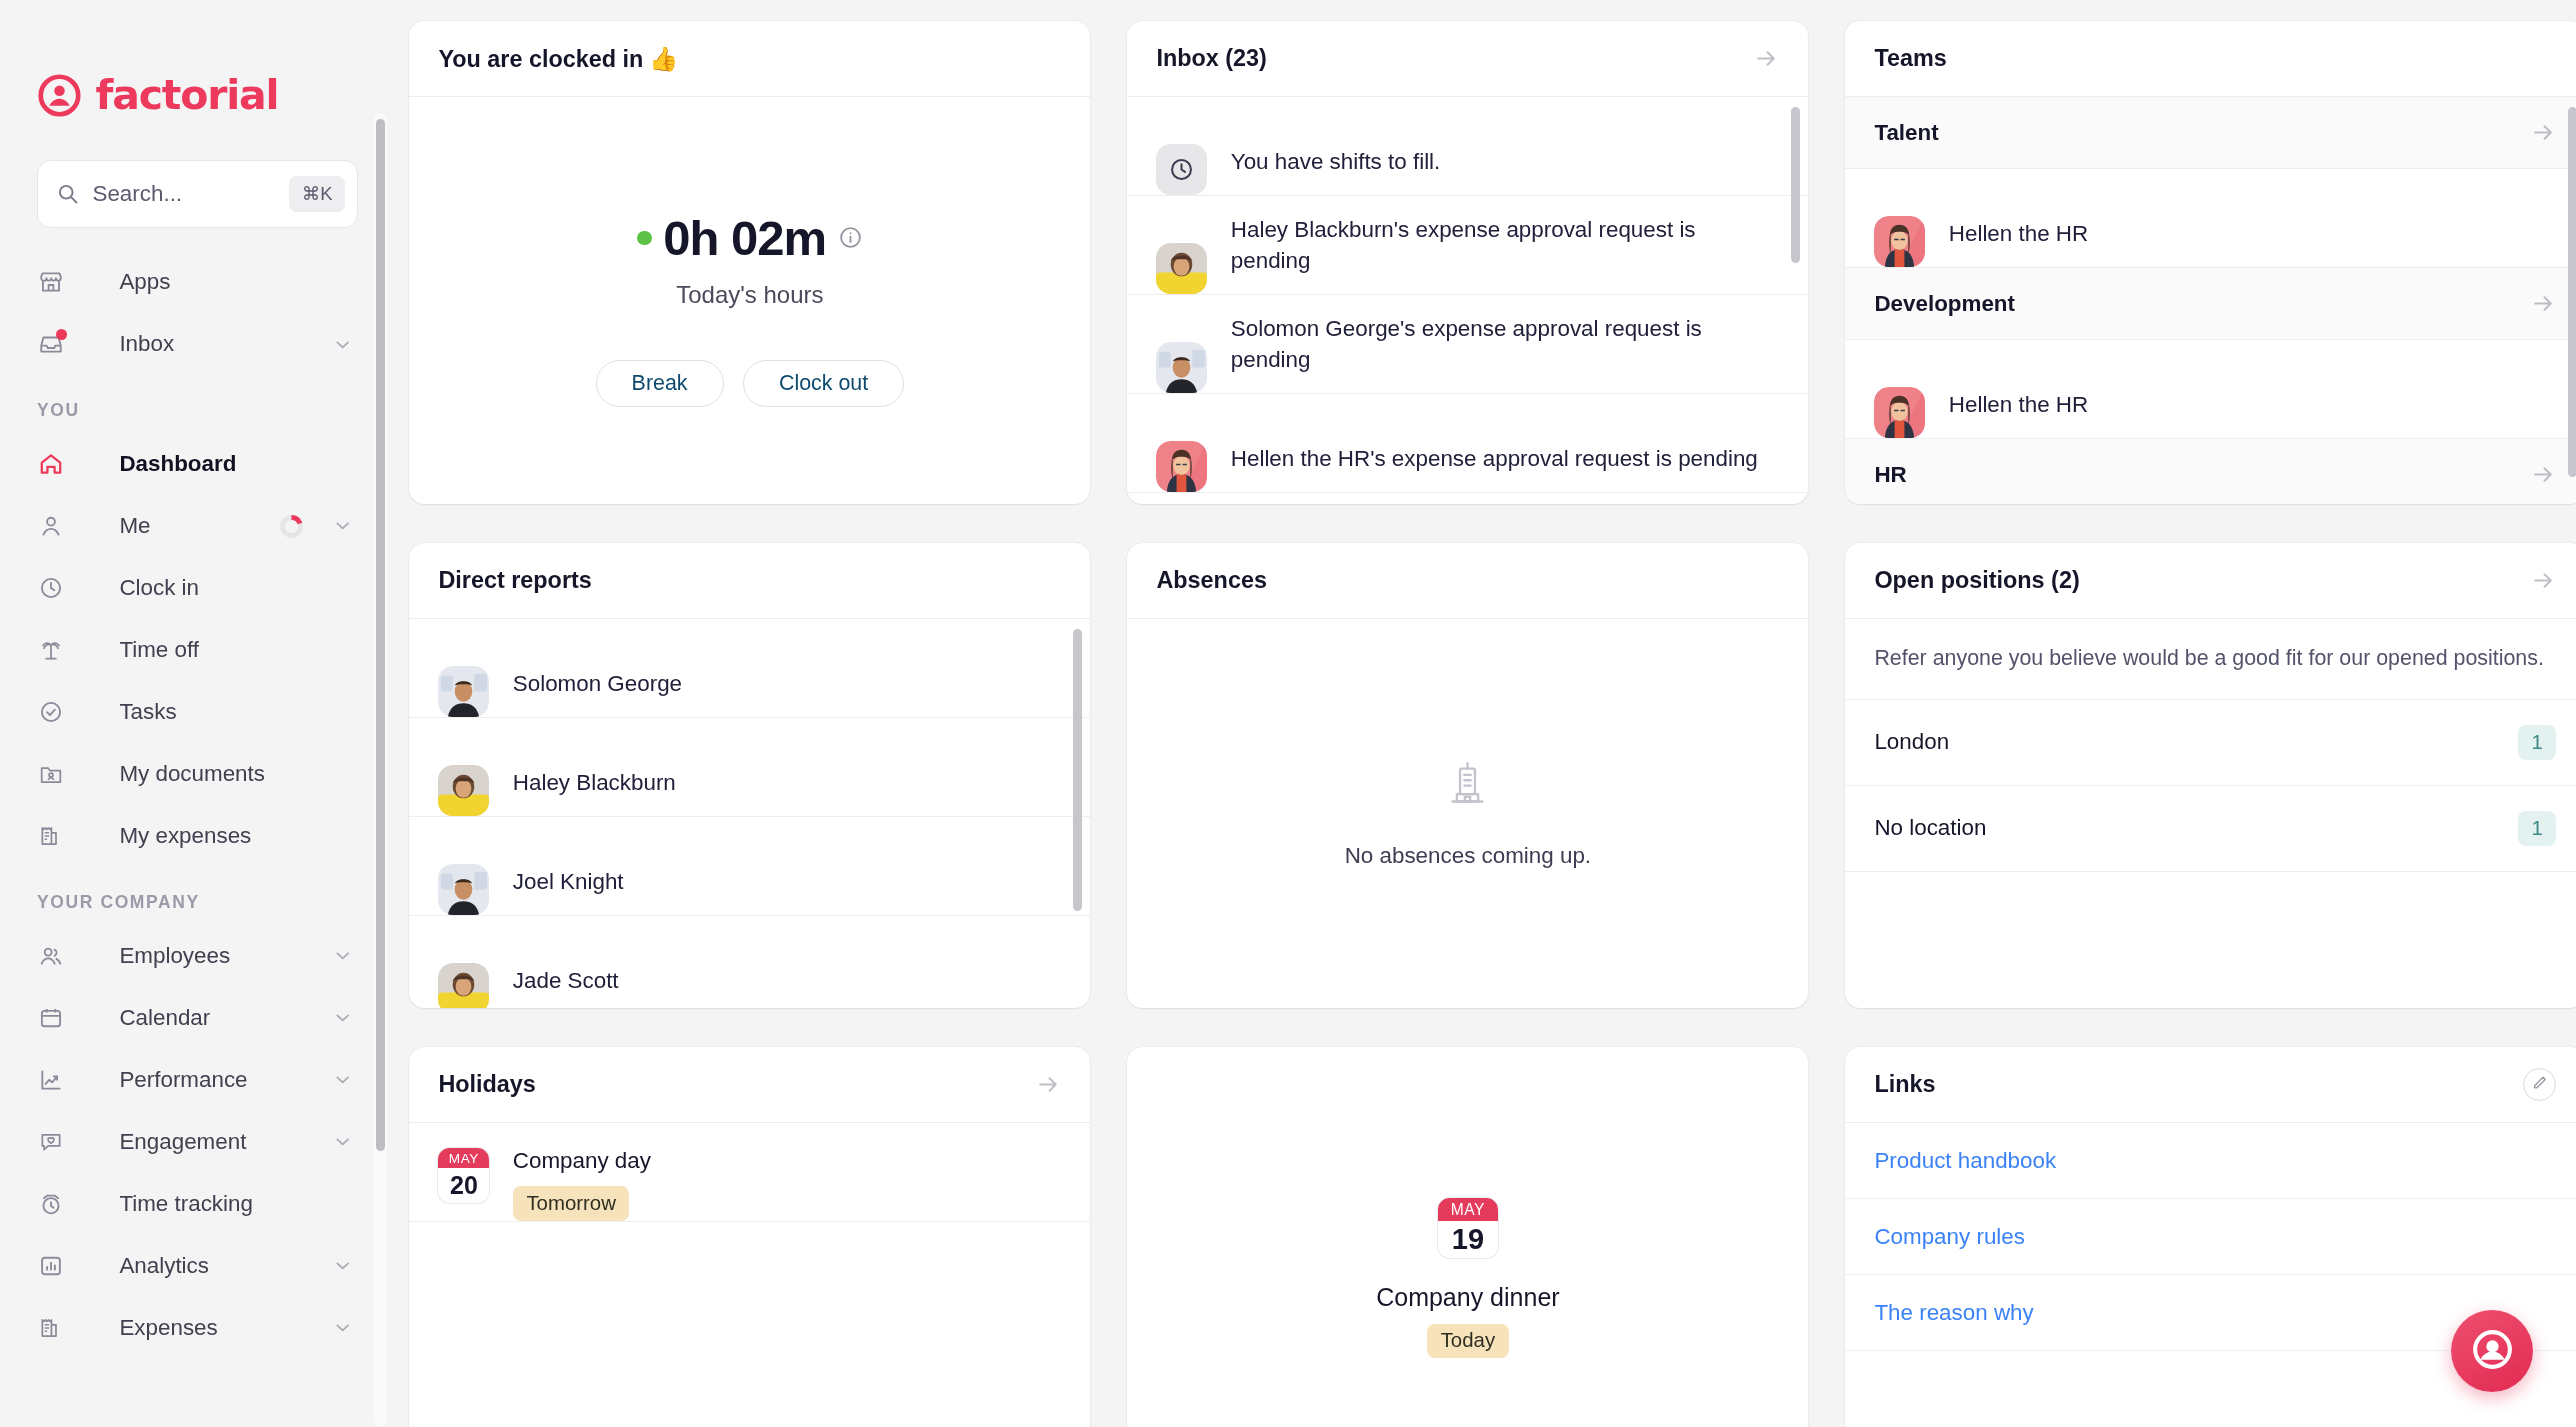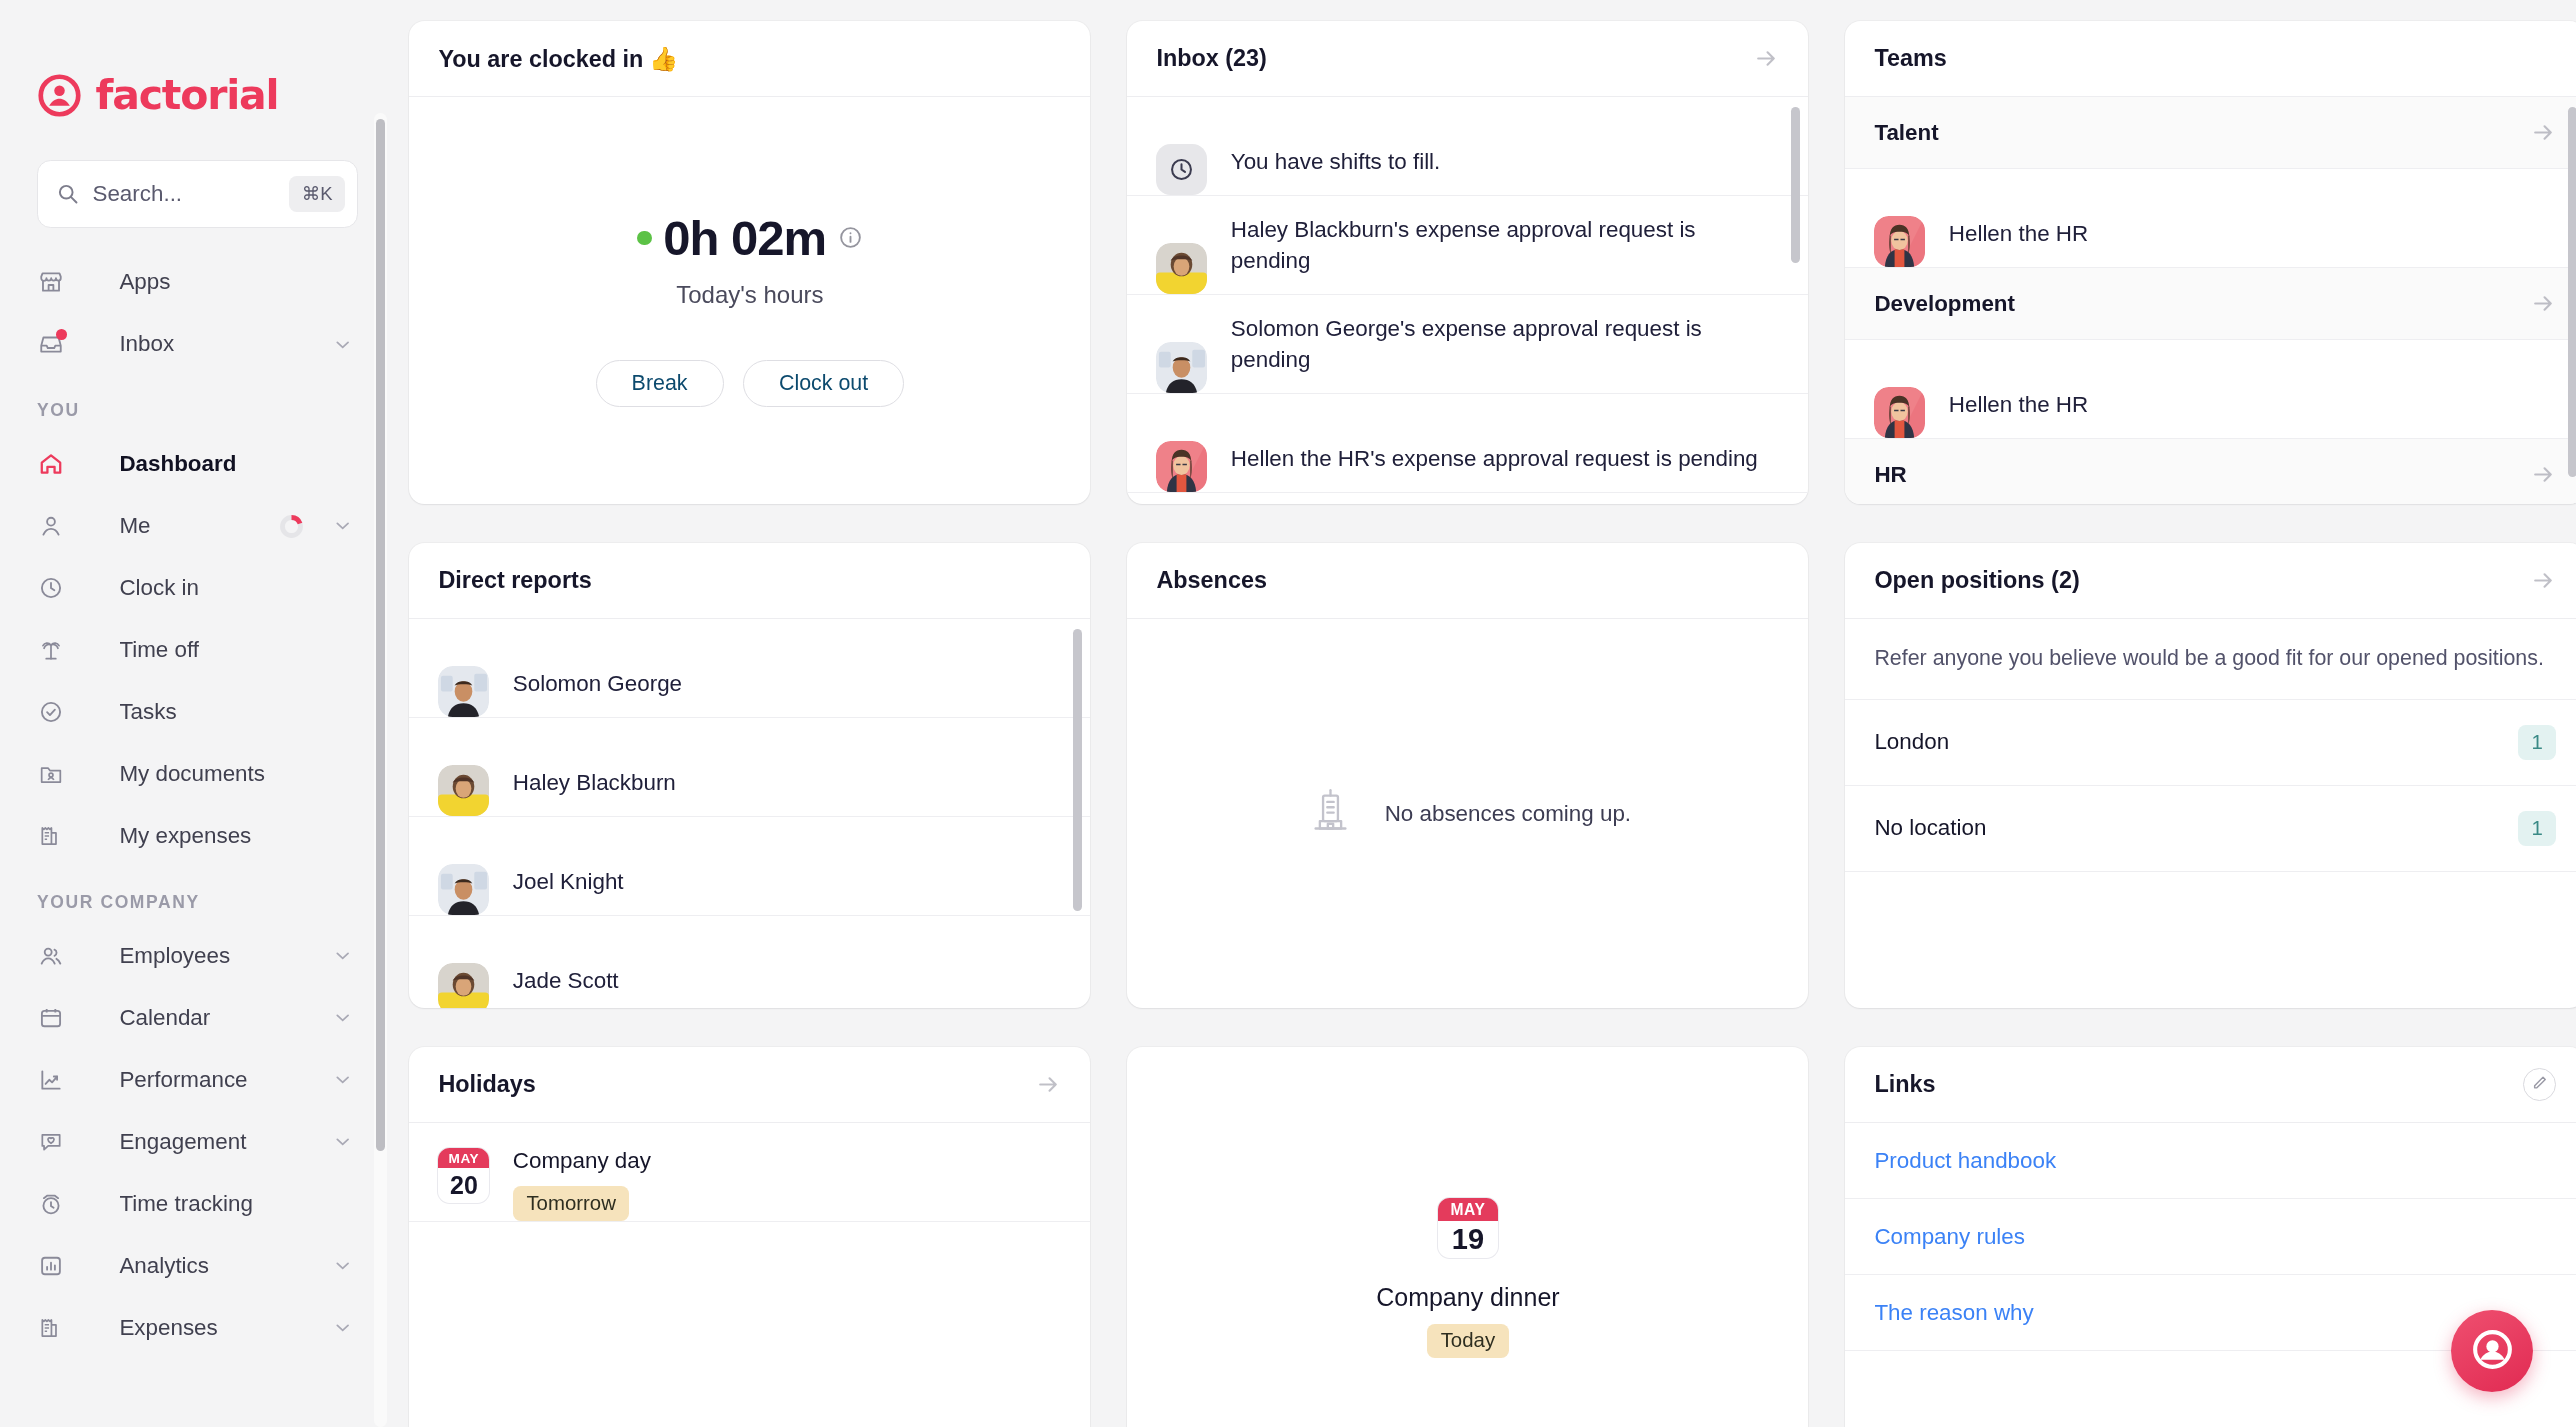--- a/index.html
+++ b/index.html
@@ -124,29 +124,29 @@
   
   .refer-txt { padding: 23.4px 29px 25px 29px; font-size: 21.4px; color: #52526a; line-height: 1.45; border-bottom: 1px solid #eeeef1; }
   .pos-row { display: flex; align-items: center; justify-content: space-between; padding: 0 29px; height: 86px; border-bottom: 1px solid #eeeef1; cursor: pointer; }
   .pos-name { font-size: 22.4px; color: #16162a; }
   .count-badge {
     background: #e3f2f1; color: #3a8a86; font-size: 20.4px;
     border-radius: 7.8px; padding: 5.8px 13.6px; min-width: 35px; text-align: center;
   }
 
   
-  .empty { display: flex; flex-direction: row; align-items: center; justify-content: center; height: 100%; gap: 29px; }
+  .empty { display: flex; flex-direction: column; align-items: center; justify-content: center; height: 100%; gap: 29px; }
   .empty-txt { font-size: 22.4px; color: #3c3c52; }
 
   
   .cal-chip {
     width: 51px; height: 55px; flex: 0 0 51px; border-radius: 11.7px; overflow: hidden;
     background: #fff; box-shadow: 0 0 0 1px #e9e9ee; display: flex; flex-direction: column;
   }
-  .cal-chip .m { background: #e43b5c; color: #fff; font-size: 13.6px; font-weight: 700; text-align: center; padding: 2.9px 0 1.9px; letter-spacing: 0.6px; }
+  .cal-chip .m { background: #e43b5c; color: #fff; font-size: 13.6px; font-weight: 400; text-align: center; padding: 2.9px 0 1.9px; letter-spacing: 0.6px; }
   .cal-chip .d { flex: 1; display: flex; align-items: center; justify-content: center; font-size: 25px; font-weight: 700; color: #16162a; }
   .hol-name { font-size: 22.4px; color: #16162a; }
   .tag {
     display: inline-block; margin-top: 11.7px; background: #f6e3bc; color: #2e2e20;
     font-size: 20.4px; border-radius: 7.8px; padding: 5.8px 13.6px;
   }
   .events-center { display: flex; flex-direction: column; align-items: center; justify-content: center; height: 100%; padding-bottom: 5.8px; }
   .cal-chip.big { width: 60px; height: 64px; flex: 0 0 60px; }
   .cal-chip.big .m { font-size: 15.6px; }
   .cal-chip.big .d { font-size: 29px; }

